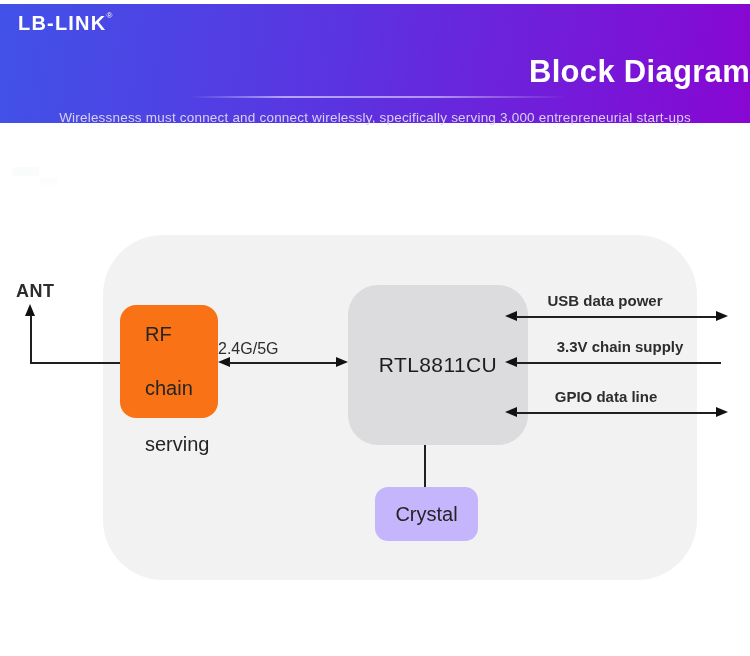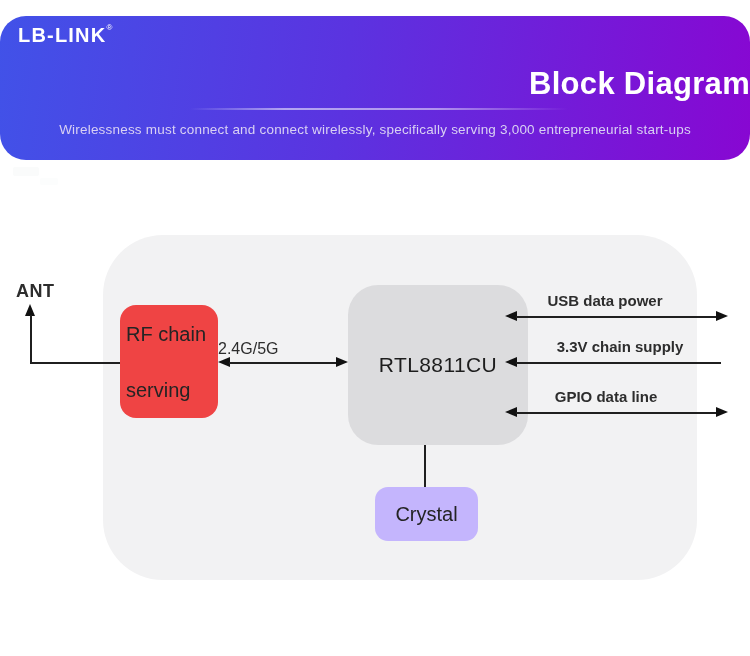--- a/index.html
+++ b/index.html
@@ -4,23 +4,22 @@
 <style>
   * { margin:0; padding:0; box-sizing:border-box; }
   html,body { background:#fff; }
   .page {
     position:relative; width:750px; height:656px; background:#ffffff;
     overflow:hidden; font-family:"Liberation Sans", sans-serif;
   }
 
   
   .header {
-    position:absolute; left:0; top:16px; width:750px; height:144px;
+    position:absolute; left:0; top:4px; width:750px; height:119px;
     background:linear-gradient(97deg, #4152e8 0%, #5b33e0 46%, #8807d2 100%);
-    border-radius:26px;
   }
   .logo {
     position:absolute; left:18px; top:8px; color:#ffffff;
     font-size:20px; font-weight:800; letter-spacing:1.2px; cursor:pointer;
   }
   .logo .reg { font-size:8px; vertical-align:top; position:relative; top:-1px; font-weight:400; }
   .banner-title {
     position:absolute; left:0; top:50px; width:750px; text-align:right;
     color:#ffffff; font-size:31px; font-weight:700; letter-spacing:0.3px;
   }
@@ -41,21 +40,21 @@
     background:#fcfdfd; border-radius:2px; }
 
   
   .container {
     position:absolute; left:103px; top:235px; width:594px; height:345px;
     background:#f2f2f3; border-radius:60px;
   }
   .box { position:absolute; color:#242424; }
   .rf-box {
     left:120px; top:305px; width:98px; height:113px; border-radius:16px;
-    background:#ef4444; font-size:20px; padding-left:6px;
+    background:#f97316; font-size:20px; padding-left:25px;
   }
   .rf-box .ln { display:block; line-height:54px; margin-top:2px; }
   .rtl-box {
     left:348px; top:285px; width:180px; height:160px; border-radius:30px;
     background:#dcdcde; display:flex; align-items:center; justify-content:center;
     font-size:21px; letter-spacing:0.4px; color:#1d1d1d;
   }
   .crystal-box {
     left:375px; top:487px; width:103px; height:54px; border-radius:13px;
     background:#c4b5fd; display:flex; align-items:center; justify-content:center;

